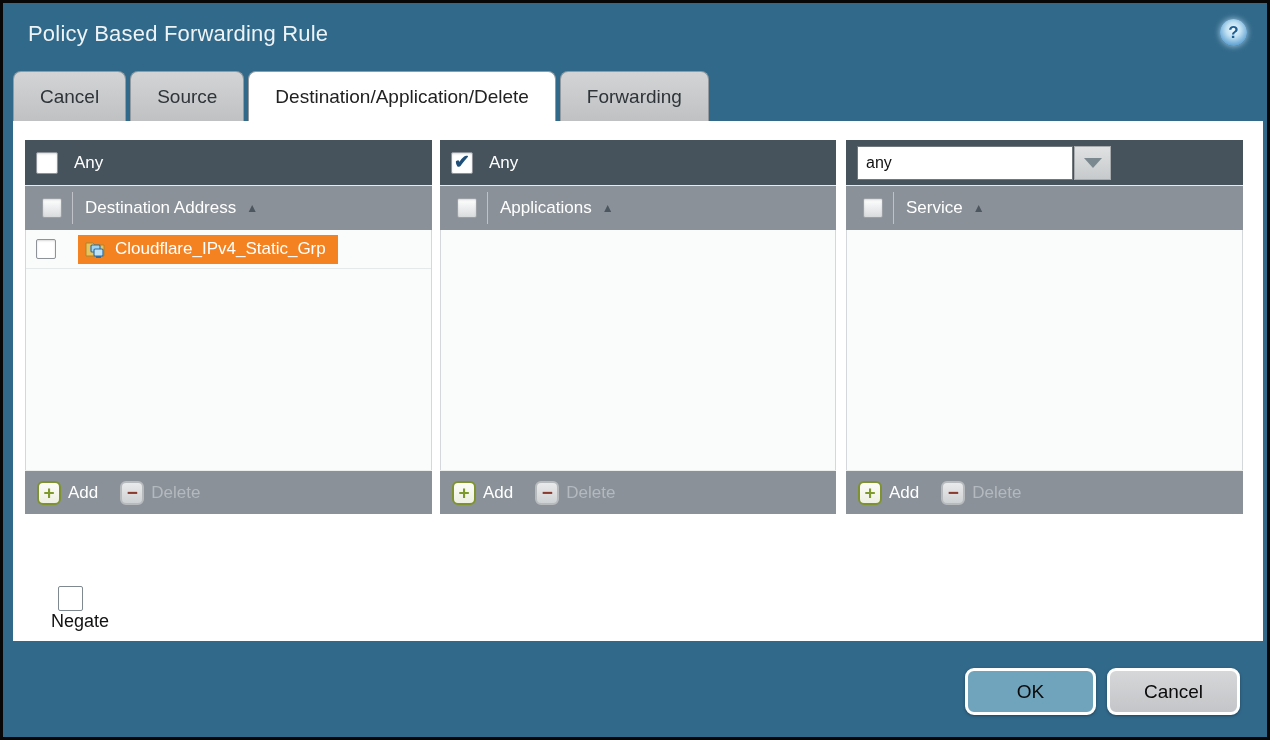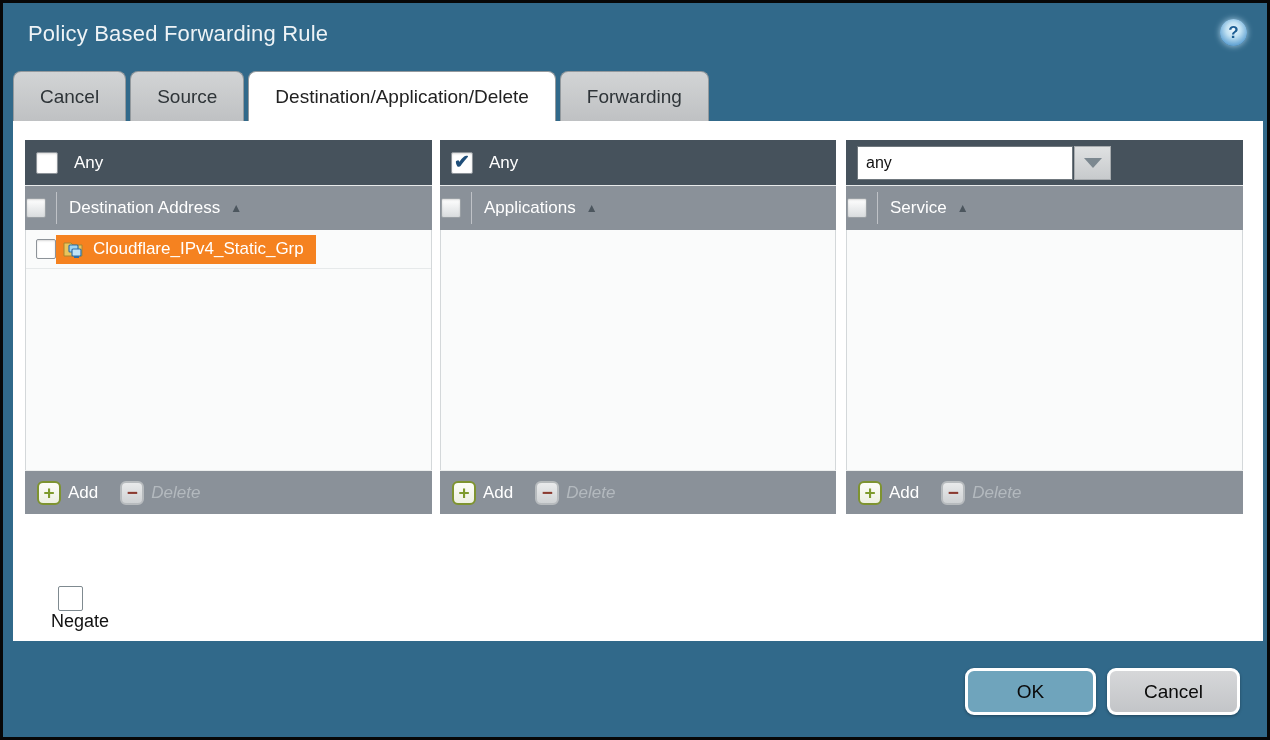--- a/index.html
+++ b/index.html
@@ -50,21 +50,21 @@
   .panel-dest  { left: 12px;  width: 407px; }
   .panel-apps  { left: 427px; width: 396px; }
   .panel-svc   { left: 833px; width: 397px; }
 
   .col-head {
     height: 46px; background: #46525c; display: flex; align-items: center;
     padding: 0 11px; border-bottom: 1px solid #e8eaeb; flex: 0 0 auto;
   }
   .col-subhead {
     height: 44px; background: #8a9199; display: flex; align-items: center;
-    padding: 0 1px; color: #ffffff; font-size: 17px; flex: 0 0 auto;
+    padding: 0 17px; color: #ffffff; font-size: 17px; flex: 0 0 auto;
   }
   .subhead-divider { width: 1px; height: 32px; background: rgba(255,255,255,.45); margin: 0 12px 0 10px; }
   .col-body {
     flex: 1 1 auto; background: #fafbfb;
     border-left: 1px solid #d4d8da; border-right: 1px solid #d4d8da;
   }
   .col-foot {
     height: 44px; background: #8a9199; display: flex; align-items: center;
     gap: 22px; padding: 0 12px; border-top: 1px solid #eceeee; flex: 0 0 auto;
   }
@@ -85,42 +85,42 @@
     border-color: #9aa0a5; width: 20px; height: 20px;
   }
   .any-label { color: #ffffff; font-size: 17px; margin-left: 16px; }
 
   .sort-arrow { font-size: 12px; color: #4c565e; margin-left: 10px; }
 
   
   .row { display: flex; align-items: center; height: 39px; border-bottom: 1px solid #e6e9ea; padding-left: 10px; }
   .row .cb { width: 20px; height: 20px; }
   .item-tag {
-    background: #f58220; color: #ffffff; font-size: 17px;
+    margin-left: 22px; background: #f58220; color: #ffffff; font-size: 17px;
     height: 29px; display: inline-flex; align-items: center; gap: 8px;
     padding: 0 12px 0 7px; cursor: pointer;
   }
 
   
   .foot-btn { display: inline-flex; align-items: center; gap: 7px; cursor: pointer; }
   .mini-icon {
     width: 24px; height: 24px; border-radius: 6px;
     display: inline-flex; align-items: center; justify-content: center;
     font-size: 19px; font-weight: bold; line-height: 1;
   }
   .add-icon {
     background: linear-gradient(#fdfdf8, #eef0e2);
     border: 2px solid #7e9330; color: #7e9a2c;
   }
   .del-icon {
     background: linear-gradient(#e9eaeb, #cfd2d4);
     border: 2px solid #b7bbbe; color: #8b3a30;
   }
   .foot-btn .lbl-on  { color: #ffffff; font-size: 17px; }
-  .foot-btn.disabled .lbl-off { color: #b3b9be; font-size: 17px; font-style: italic; }
+  .foot-btn.disabled .lbl-off { color: #b3b9be; font-size: 17px; }
   .foot-btn.disabled { cursor: default; }
 
   
   .dropdown { display: flex; align-items: center; }
   .dropdown-input {
     width: 216px; height: 34px; background: #ffffff;
     border: 1px solid #70787e; font-size: 16px; color: #111;
     padding: 0 8px; font-family: "Liberation Sans", sans-serif;
   }
   .dropdown-btn {

